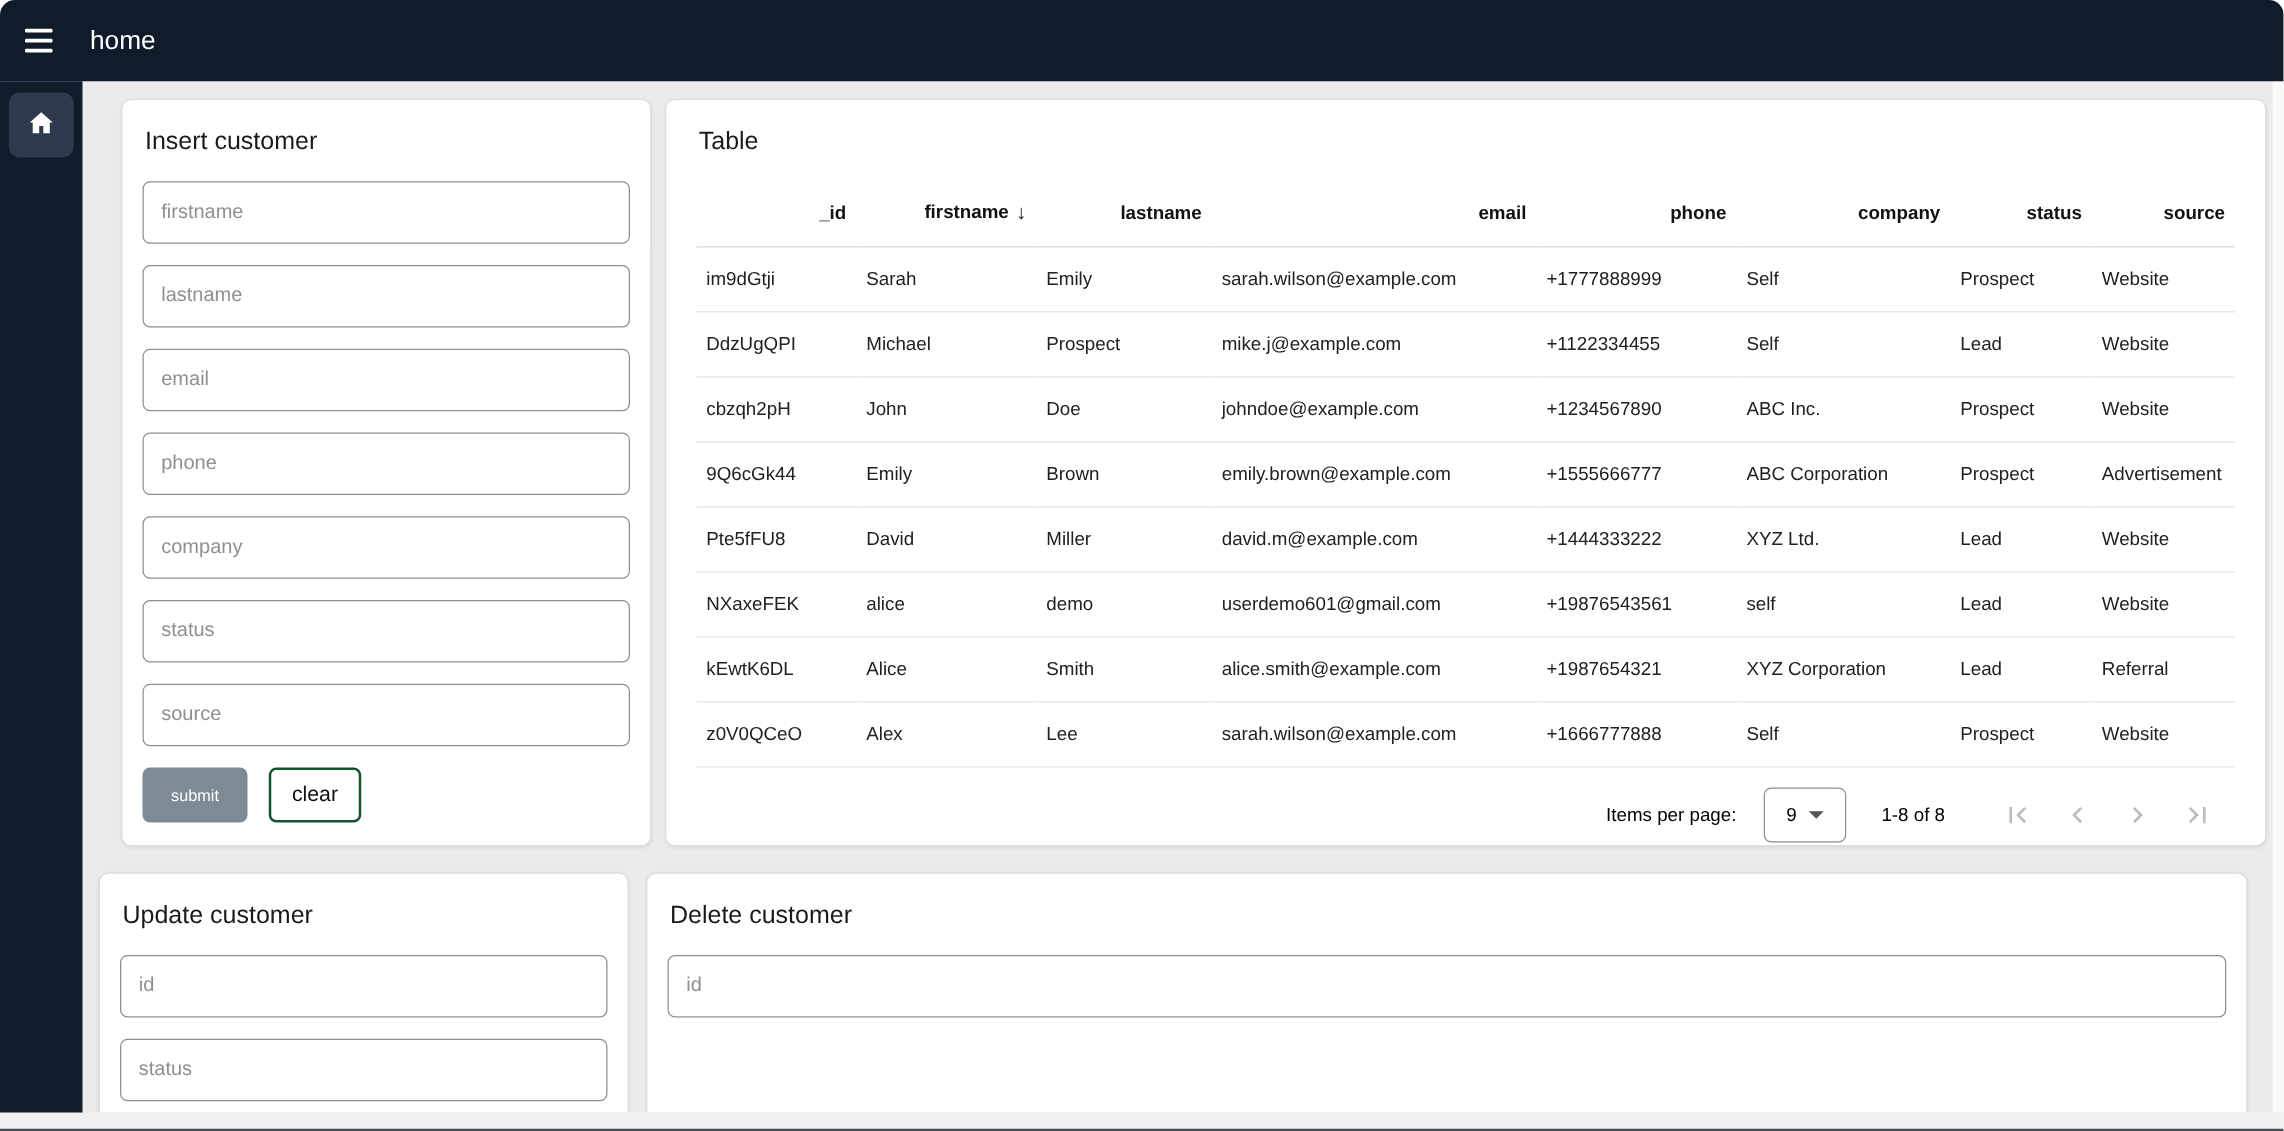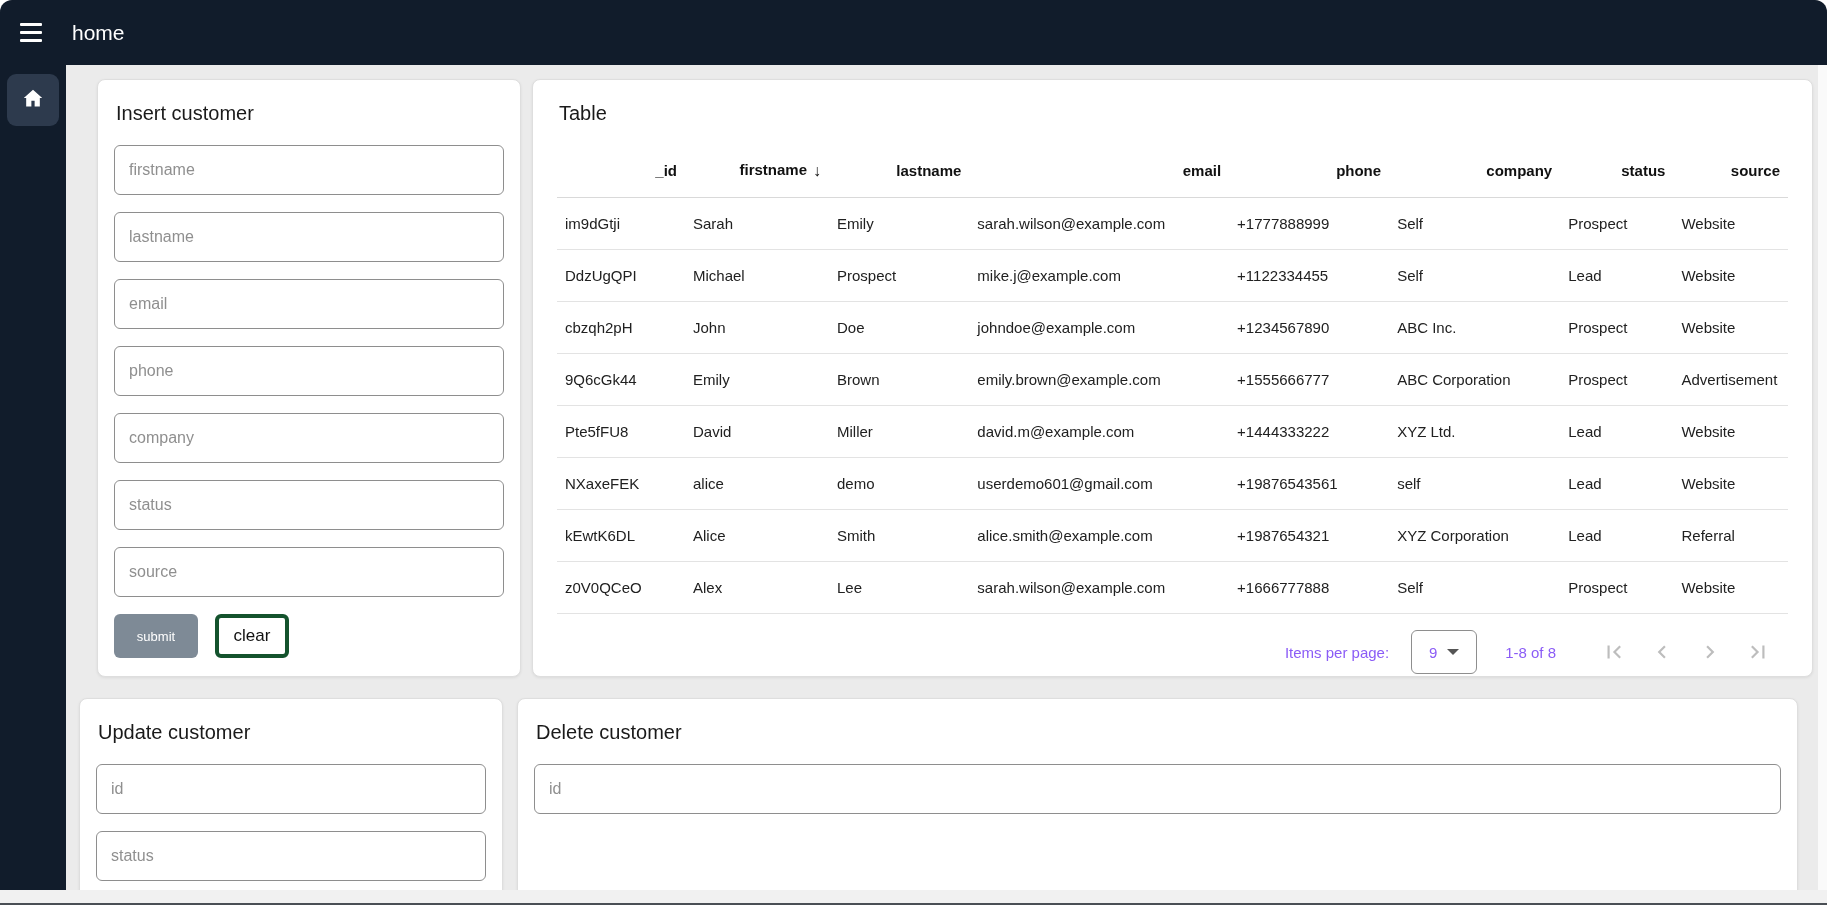--- a/index.html
+++ b/index.html
@@ -30,38 +30,38 @@
   #table-card  { left: 466px; top: 14px; width: 1281px; height: 598px; padding: 18px 24px; }
   #update-card { left: 13px; top: 633px; width: 424px; height: 244px; }
   #delete-card { left: 451px; top: 633px; width: 1281px; height: 244px; }
   .card-title { font-size: 20px; font-weight: 400; color: #1a1a1a; margin: 4px 2px 20px; }
 
   
   .field-input { display: block; width: 100%; height: 50px; border: 1px solid #8e8e8e; border-radius: 6px; padding: 0 14px; font-size: 16px; color: #222; background: #fff; margin-bottom: 17px; font-family: "Liberation Sans", sans-serif; }
   .field-input::placeholder { color: #8f8f8f; }
   .btn-row { display: flex; gap: 17px; margin-top: 4px; }
   .btn-submit { width: 84px; height: 44px; background: #7e8a96; color: #ffffff; border: none; border-radius: 6px; font-size: 13px; cursor: pointer; font-family: "Liberation Sans", sans-serif; }
-  .btn-clear { width: 74px; height: 44px; background: #ffffff; color: #111111; border: 4px solid #14532d; border-radius: 6px; font-size: 17px; cursor: pointer; font-family: "Liberation Sans", sans-serif; }
+  .btn-clear { width: 74px; height: 44px; background: #ffffff; color: #111111; border: 2px solid #14532d; border-radius: 6px; font-size: 17px; cursor: pointer; font-family: "Liberation Sans", sans-serif; }
 
   
   table { width: 100%; border-collapse: collapse; table-layout: fixed; }
   col.c-id       { width: 10.4%; }
   col.c-first    { width: 11.7%; }
   col.c-last     { width: 11.4%; }
   col.c-email    { width: 21.1%; }
   col.c-phone    { width: 13.0%; }
   col.c-company  { width: 13.9%; }
   col.c-status   { width: 9.2%; }
   col.c-source   { width: 9.3%; }
   th { text-align: right; font-size: 15px; font-weight: 700; color: #111; padding: 16px 8px 18px 8px; border-bottom: 1px solid #d9d9d9; cursor: pointer; }
   td { font-size: 15px; color: #212121; padding: 17px 8px; border-bottom: 1px solid #e3e3e3; overflow: hidden; white-space: nowrap; }
   .sort-arrow { display: inline-block; margin-left: 6px; font-size: 16px; color: #111; transform: translateY(1px); }
 
   
-  .paginator { display: flex; align-items: center; justify-content: flex-end; padding: 16px 6px 0 0; color: #8b5cf6; font-size: 15px; }
+  .paginator { display: flex; align-items: center; justify-content: flex-end; padding: 16px 6px 0 0; color: #000000; font-size: 15px; }
   .pp-label { margin-right: 22px; }
   .pp-select { width: 66px; height: 44px; border: 1px solid #8e8e8e; border-radius: 6px; display: flex; align-items: center; justify-content: center; gap: 10px; cursor: pointer; background: #fff; }
   .pp-caret { width: 0; height: 0; border-left: 6px solid transparent; border-right: 6px solid transparent; border-top: 6px solid #555; }
   .pp-range { margin: 0 34px 0 28px; }
   .nav-btn { background: none; border: none; padding: 0; margin: 0 11px; cursor: default; display: inline-flex; align-items: center; }
   .nav-btn svg { fill: #bdbdbd; width: 26px; height: 26px; }
 </style>
 </head>
 <body>
 

